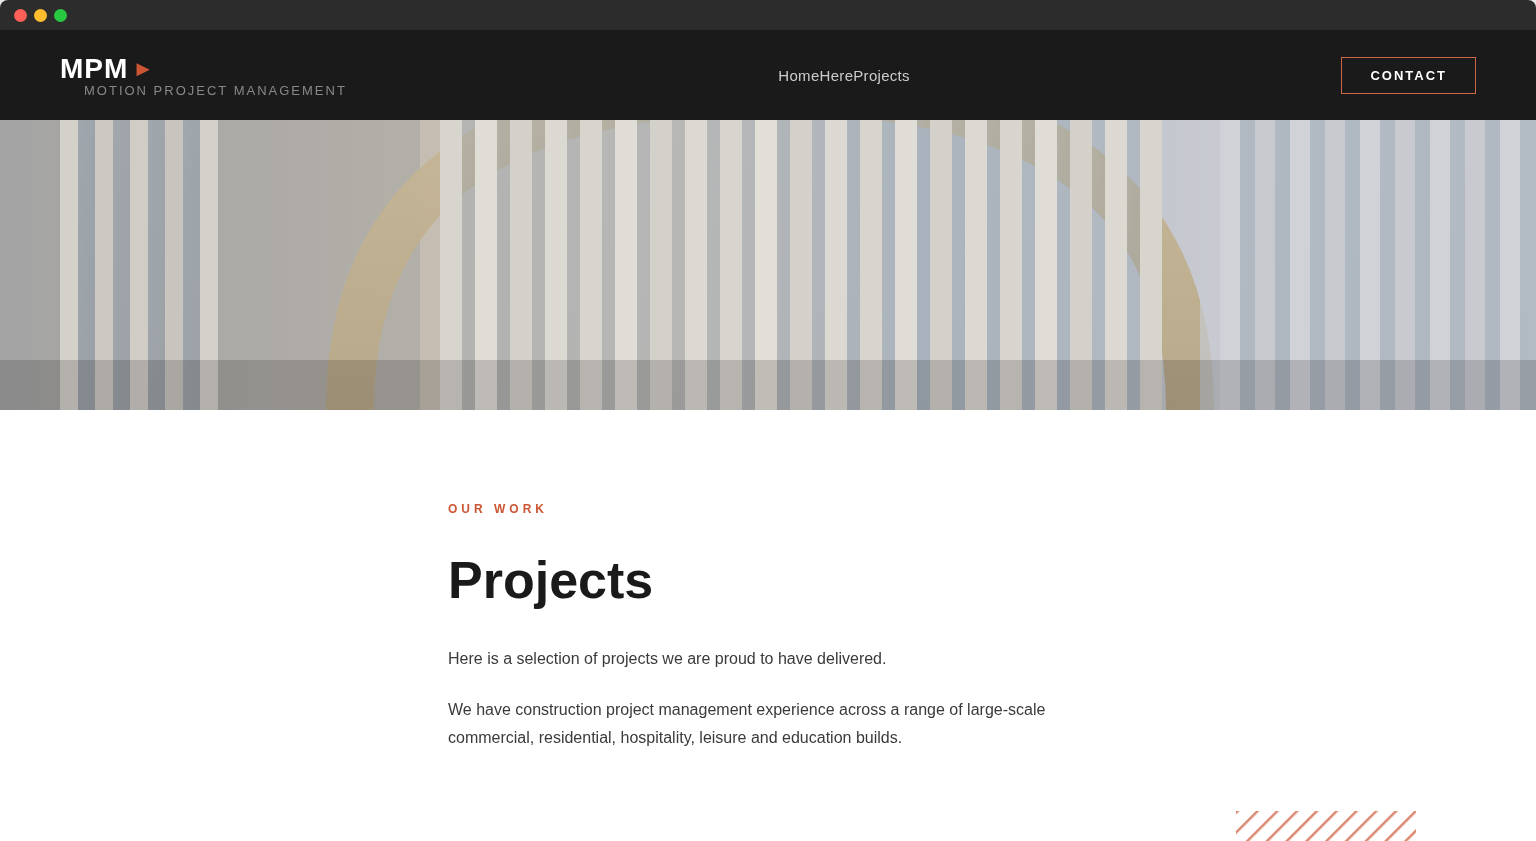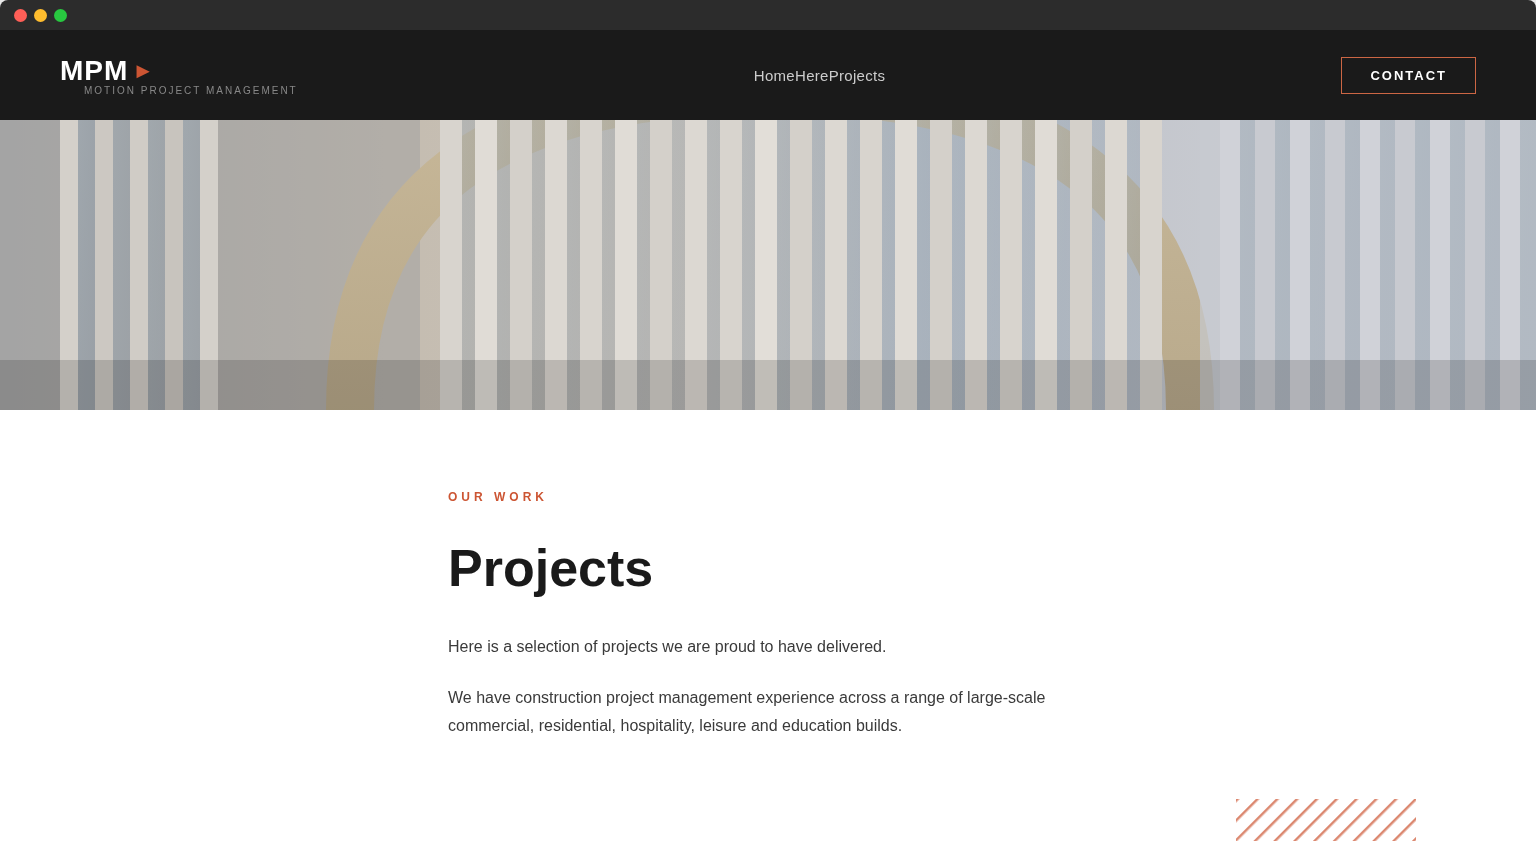--- a/index.html
+++ b/index.html
@@ -60,21 +60,21 @@
     }
 
     .logo-arrow {
       color: #cc5533;
       font-size: 22px;
       margin-left: 4px;
     }
 
     .logo-subtitle {
       color: #888;
-      font-size: 10px;
+      font-size: 13px;
       letter-spacing: 2px;
       margin-top: -2px;
       display: block;
       padding-left: 24px;
     }
 
     .logo-wrapper {
       display: flex;
       flex-direction: column;
     }
@@ -129,21 +129,21 @@
 
     
     .content-section {
       background: white;
       padding: 80px 0 60px 0;
       min-height: 430px;
     }
 
     .content-inner {
       max-width: 760px;
-      margin: 0 auto;
+      margin: 12px auto;
       padding: 0 60px;
     }
 
     .section-tag {
       color: #cc5533;
       font-size: 12px;
       letter-spacing: 4px;
       font-weight: 600;
       text-transform: uppercase;
       margin-bottom: 36px;

